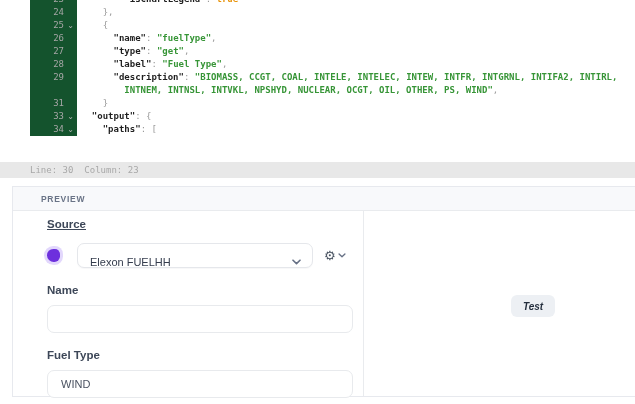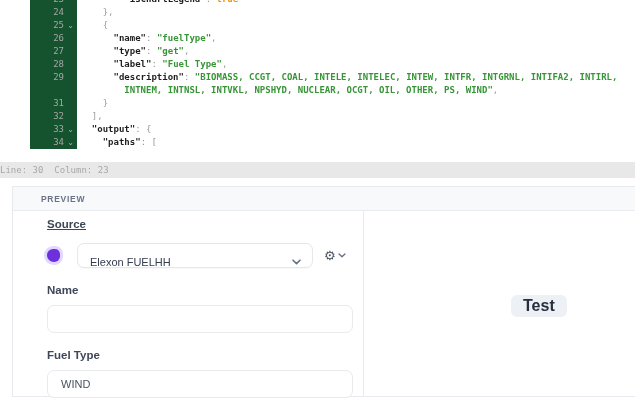--- a/index.html
+++ b/index.html
@@ -30,21 +30,21 @@
   .ed-row.active .ed-gutter { background:#e4e4e4; color:#8f8f8f; }
   .tk-k { color:#1f1f1f; font-weight:700; }
   .tk-s { color:#379537; font-weight:700; }
   .tk-b { color:#e8930a; font-weight:700; }
   .tk-p { color:#9b9b9b; font-weight:400; }
 
   #statusbar {
     position:absolute; left:0; top:162px; width:635px; height:16px;
     background:#e8e8e8; color:#a8a8a8;
     font-family:"DejaVu Sans Mono", monospace; font-size:9px;
-    display:flex; align-items:center; 
+    display:flex; align-items:center; padding-left:30px;
   }
   #statusbar .col { margin-left:11px; }
 
   
   #preview-panel {
     position:absolute; left:12px; top:186px; width:625px; height:211px;
     border:1px solid #e7e9ee; border-right:none;
     background:#fff;
     display:flex; flex-direction:column;
   }
@@ -86,22 +86,22 @@
     margin-top:9px; height:28px; width:306px;
     border:1px solid #e8eaed; border-radius:7px; background:#fff;
     font-size:11px; color:#4a5261; line-height:26px; padding-left:13px;
   }
   #right-col { flex:1; position:relative; background:#fff; }
   #test-button {
     position:absolute; left:147px; top:84px;
     height:22px; padding:0 12px;
     background:#edf0f4; border:none; border-radius:6px;
     font-family:"Liberation Sans", sans-serif;
-    font-size:16px; font-weight:700; color:#252f3e;
-    display:flex; align-items:center;
+    font-size:10px; font-weight:700; color:#252f3e;
+    display:flex; align-items:center;font-style:italic;
   }
 </style>
 </head>
 <body>
 
 <div id="editor">
   <div id="editor-lines">
       <div class="ed-row">
         <span class="ed-margin"></span>
         <span class="ed-gutter">
@@ -166,28 +166,20 @@
         </span>
         <span class="ed-code"><span class="tk-p">        </span><span class="tk-s">INTNEM, INTNSL, INTVKL, NPSHYD, NUCLEAR, OCGT, OIL, OTHER, PS, WIND"</span><span class="tk-p">,</span></span>
       </div>
       <div class="ed-row">
         <span class="ed-margin"></span>
         <span class="ed-gutter">
           <span class="ln">31</span>
           <span class="fold"></span>
         </span>
         <span class="ed-code"><span class="tk-p">    }</span></span>
-      </div>
-      <div class="ed-row">
-        <span class="ed-margin"></span>
-        <span class="ed-gutter">
-          <span class="ln">32</span>
-          <span class="fold"></span>
-        </span>
-        <span class="ed-code"><span class="tk-p">  ],</span></span>
       </div>
       <div class="ed-row">
         <span class="ed-margin"></span>
         <span class="ed-gutter">
           <span class="ln">33</span>
           <span class="fold">⌄</span>
         </span>
         <span class="ed-code"><span class="tk-p">  </span><span class="tk-k">"output"</span><span class="tk-p">: {</span></span>
       </div>
       <div class="ed-row">

